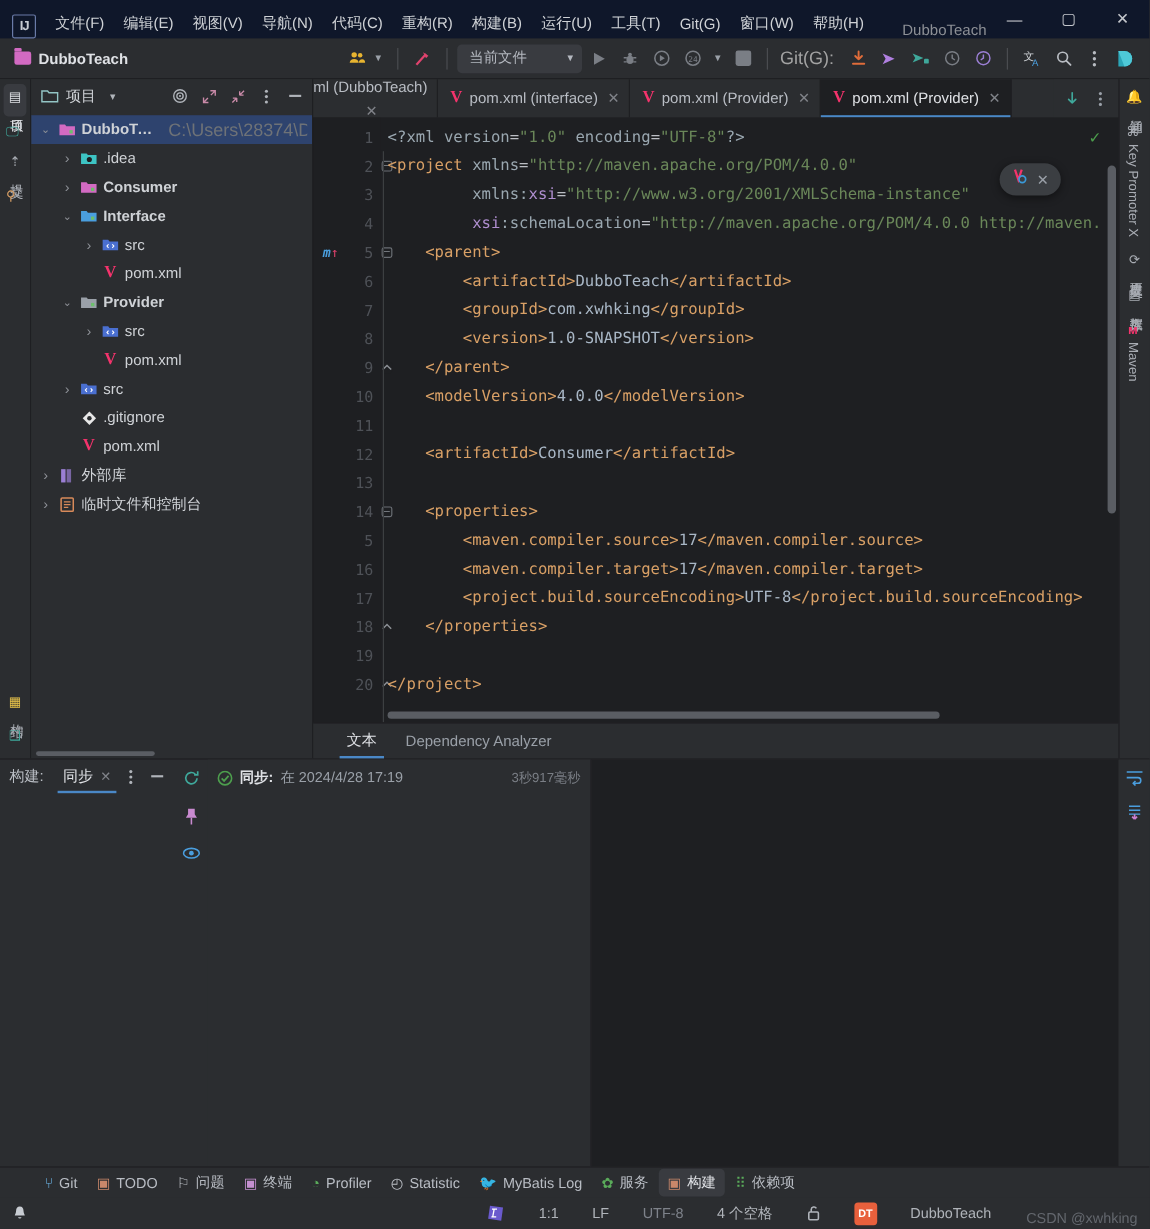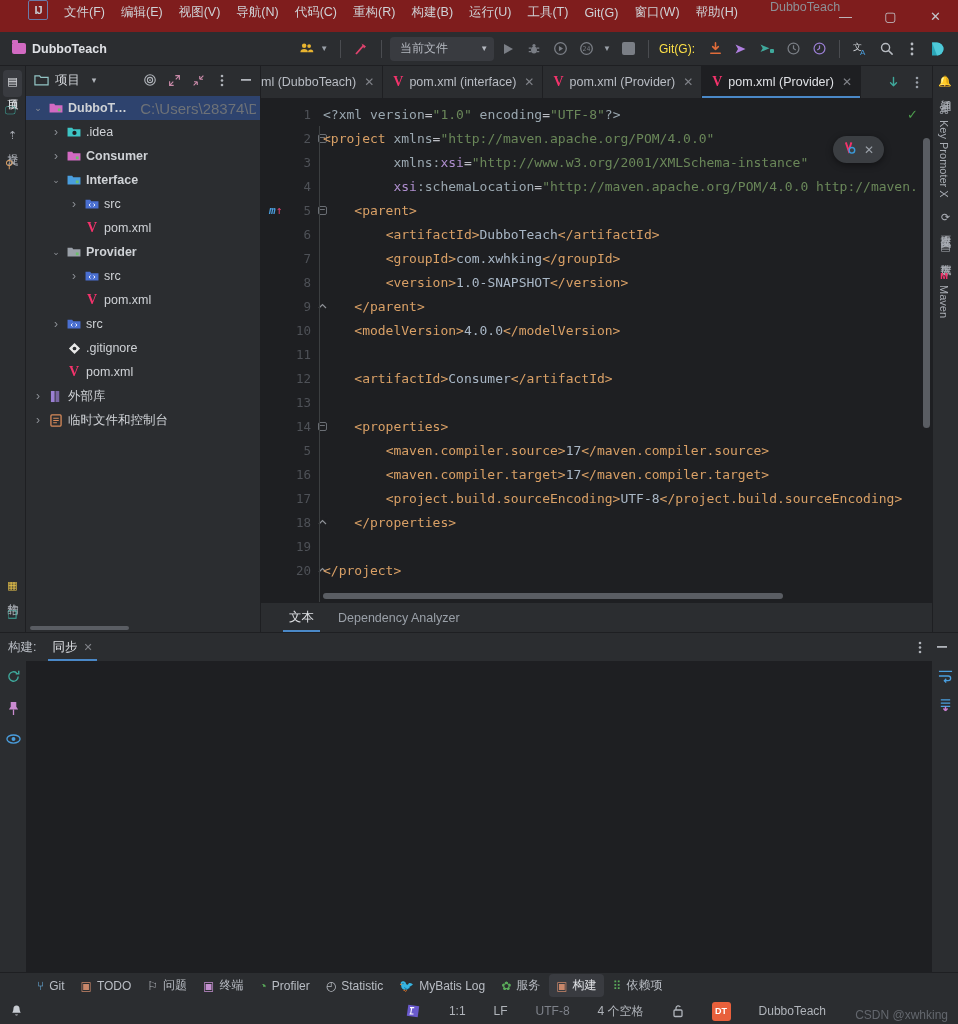--- a/index.html
+++ b/index.html
@@ -8,22 +8,22 @@
     background: #2b2d30;
     font-family: "Liberation Sans", "DejaVu Sans", sans-serif;
     color: #dfe1e5;
     overflow: hidden;
     -webkit-font-smoothing: antialiased;
   }
   .app { position: relative; width: 958px; height: 1024px; display: flex; flex-direction: column; }
 
   
   .menubar {
-    height: 32px; background: #7f1d1d; display: flex; align-items: flex-start;
-    padding-left: 24px; flex-shrink: 0; position: relative;
+    height: 32px; background: #0f172a; display: flex; align-items: flex-end;
+    padding-left: 6px; flex-shrink: 0; position: relative;
   }
   .ij-logo {
     width: 20px; height: 20px; margin: 0 8px 0 4px; border: 1px solid #6a7ba8;
     border-radius: 2px; display: flex; align-items: center; justify-content: center;
     font-size: 11px; font-weight: bold; color: #c8cdd4; letter-spacing: -1px;
   }
   .menu-item {
     font-size: 12.5px; color: #cfd2d6; padding: 4px 8px; border-radius: 4px;
     white-space: nowrap; cursor: default;
   }
@@ -48,21 +48,21 @@
   .tb-btn {
     width: 24px; height: 24px; display: flex; align-items: center; justify-content: center;
     border-radius: 4px; position: relative;
   }
   .tb-sep { width: 1px; height: 18px; background: #4a4c50; margin: 0 6px; }
   .runcfg {
     background: #393b40; border-radius: 4px; height: 24px; display: flex; align-items: center;
     padding: 0 6px 0 10px; gap: 8px; font-size: 12px; color: #b4b8bf; min-width: 104px;
     justify-content: space-between;
   }
-  .git-label { font-size: 12px; color: #fde047; margin: 0 6px 0 2px; }
+  .git-label { font-size: 15px; color: #a3a3a3; margin: 0 6px 0 2px; }
 
   
   .body-row { flex: 1; display: flex; min-height: 0; }
 
   
   .vstrip {
     width: 26px; background: #2b2d30; flex-shrink: 0; display: flex; flex-direction: column;
     align-items: center; border-right: 1px solid #1e1f22; padding-top: 4px;
   }
   .vstrip.right { border-right: none; border-left: 1px solid #1e1f22; }
@@ -165,21 +165,21 @@
   }
   .ebt {
     display: flex; align-items: center; padding: 14px 12px; font-size: 12.5px; color: #9aa0a8;
     position: relative;
   }
   .ebt.active { color: #dfe1e5; }
   .ebt.active::after { content: ""; position: absolute; left: 6px; right: 6px; bottom: 0;
      height: 2px; background: #4a88c7; }
 
   
-  .buildpanel { height: 340px; flex-shrink: 0; display: flex; flex-direction: column;
+  .buildpanel { height: 340px; flex-shrink: 0; display: flex; flex-direction: row;
      background: #2b2d30; border-top: 1px solid #1e1f22; }
   .bp-head { height: 28px; display: flex; align-items: center; padding: 0 6px 0 8px; flex-shrink: 0; }
   .bp-title { font-size: 12.5px; color: #b9bdc4; margin-right: 10px; }
   .bp-tab {
     font-size: 12.5px; color: #dfe1e5; display: flex; align-items: center; gap: 6px;
     padding: 4px 6px; position: relative; height: 28px; box-sizing: border-box;
   }
   .bp-tab::after { content: ""; position: absolute; left: 2px; right: 2px; bottom: 0; height: 2px;
      background: #4a88c7; }
   .bp-tab .xc { color: #808389; font-size: 11px; }
@@ -588,21 +588,21 @@
           <div class="tree-hscroll">
             <i></i>
           </div>
       </div>
     </div>
 
     <div class="editor-col">
 
       <div class="tabbar">
         <div id="editor-tabs" style="display:flex">
-            <div class="etab" style="padding-left: 0px;">
+            <div class="etab" style="padding-left: 0px; flex-direction: column;">
               <span>ml (DubboTeach)</span>
               <span class="xc">✕</span>
             </div>
             <div class="etab">
               <span class="mv">V</span>
               <span>pom.xml (interface)</span>
               <span class="xc">✕</span>
             </div>
             <div class="etab">
               <span class="mv">V</span>
@@ -818,20 +818,33 @@
               <path d="M7 9v6" stroke="#c98ad0" stroke-width="1.4"></path>
             </svg>
         </span>
         <span class="bp-ico">
           <svg width="15" height="12" viewBox="0 0 16 12">
               <ellipse cx="8" cy="6" rx="7" ry="4.3" fill="none" stroke="#4a9ede" stroke-width="1.4"></ellipse>
               <circle cx="8" cy="6" r="2.1" fill="#4a9ede"></circle>
             </svg>
         </span>
       </div>
+      <div class="bp-tree">
+        <div class="sync-row">
+          <span style="display:inline-flex">
+            <svg width="13" height="13" viewBox="0 0 14 14">
+                <circle cx="7" cy="7" r="6" fill="none" stroke="#4d9e4d" stroke-width="1.5"></circle>
+                <path d="M4 7.2l2.2 2.2L10.2 5" stroke="#4d9e4d" stroke-width="1.6" fill="none"></path>
+              </svg>
+          </span>
+          <span class="lbl">同步:</span>
+          <span class="val">在 2024/4/28 17:19</span>
+          <span class="dur">3秒917毫秒</span>
+        </div>
+      </div>
       <div class="bp-console"></div>
       <div class="bp-right-ico">
         <span class="bp-ico">
           <svg width="15" height="14" viewBox="0 0 16 14">
               <path d="M1 2h14M1 7h10a2.5 2.5 0 110 5H7" stroke="#4a9ede" stroke-width="1.4" fill="none"></path>
               <path d="M8.8 10l-2 2 2 2" stroke="#4a9ede" stroke-width="1.4" fill="none"></path>
             </svg>
         </span>
         <span class="bp-ico">
           <svg width="15" height="15" viewBox="0 0 16 16">

